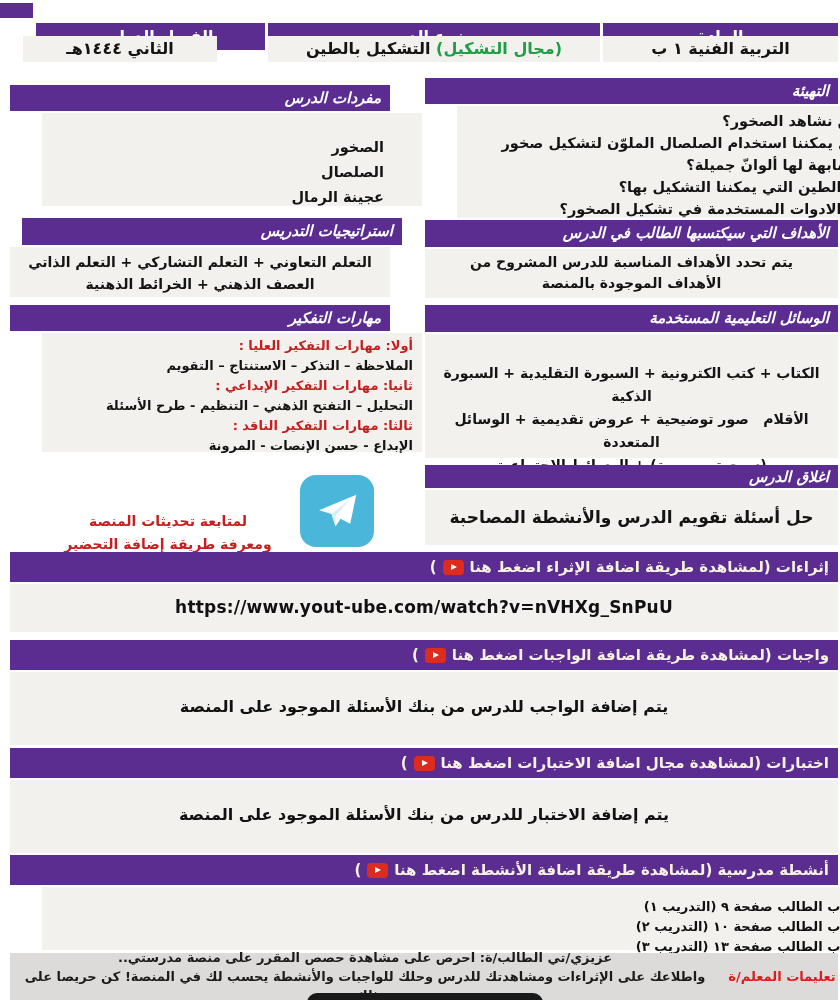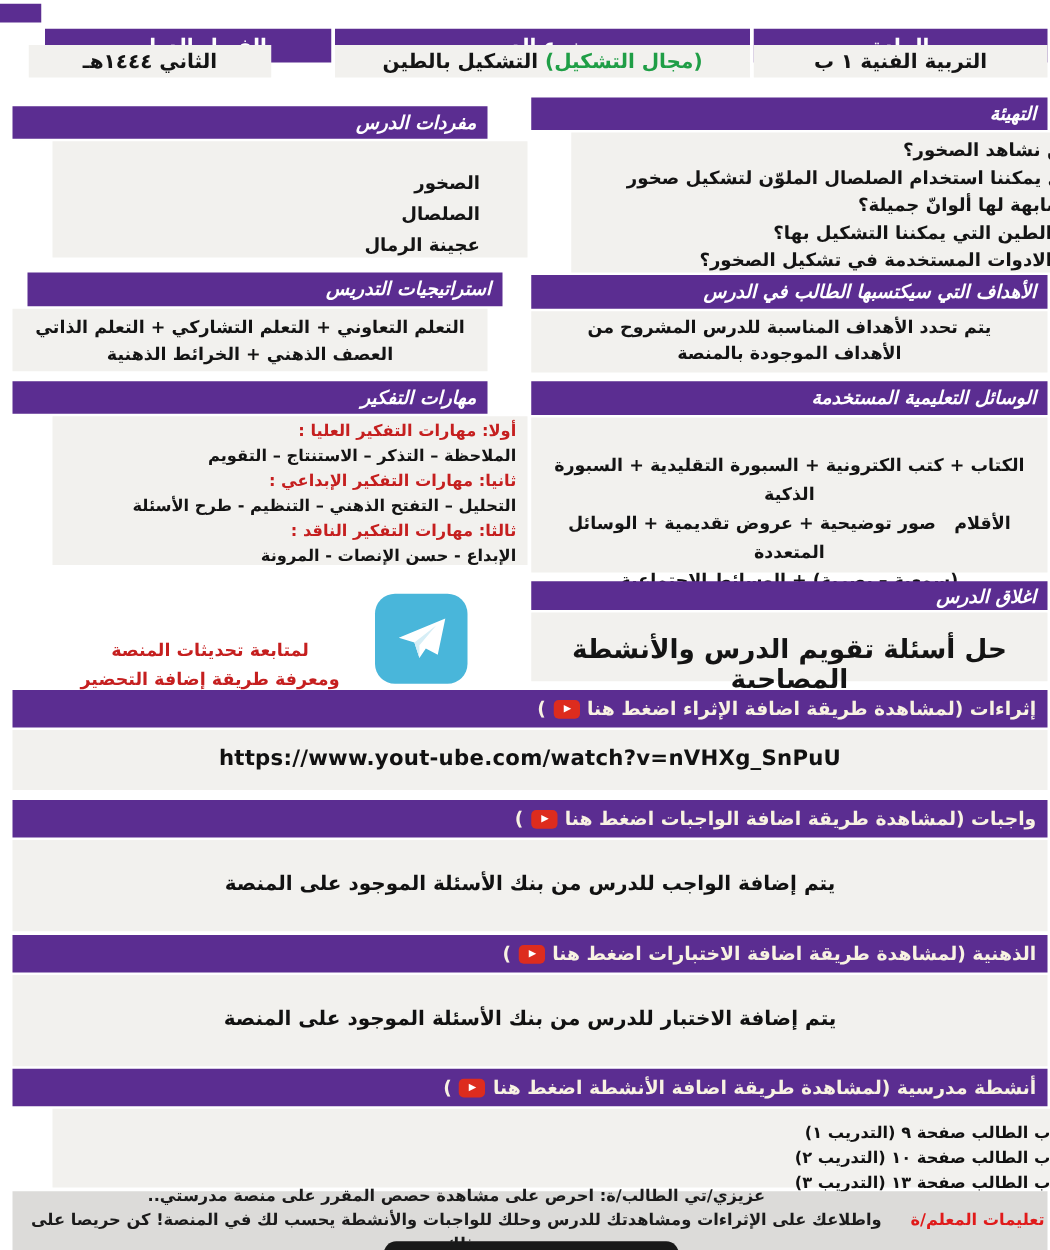--- a/index.html
+++ b/index.html
@@ -101,21 +101,21 @@
 <div class="abs sec-body center" style="left:425px;top:249px;width:413px;height:49px;padding:3px 18px 0 18px;line-height:21px;">يتم تحدد الأهداف المناسبة للدرس المشروح من الأهداف الموجودة بالمنصة</div>
 
 <div class="abs sec-header" style="left:425px;top:305px;width:413px;height:27px;">الوسائل التعليمية المستخدمة</div>
 <div class="abs sec-body center" style="left:425px;top:334px;width:413px;height:124px;padding-top:28px;line-height:23px;">
   <div>الكتاب + كتب الكترونية + السبورة التقليدية + السبورة الذكية</div>
   <div>الأقلام &nbsp; صور توضيحية + عروض تقديمية + الوسائل المتعددة</div>
   <div>(سمعية – بصرية) + الوسائط الاجتماعية</div>
 </div>
 
 <div class="abs sec-header" style="left:425px;top:465px;width:413px;height:23px;font-size:15px;line-height:21px;">اغلاق الدرس</div>
-<div class="abs sec-body center" style="left:425px;top:490px;width:413px;height:55px;padding-top:17px;font-size:21px;">حل أسئلة تقويم الدرس والأنشطة المصاحبة</div>
+<div class="abs sec-body center" style="left:425px;top:490px;width:413px;height:55px;padding-top:17px;font-size:17px;">حل أسئلة تقويم الدرس والأنشطة المصاحبة</div>
 
 <div class="abs sec-header" style="left:10px;top:85px;width:380px;height:26px;">مفردات الدرس</div>
 <div class="abs sec-body rt" style="left:10px;top:113px;width:380px;height:93px;padding:22px 38px 0 0;line-height:25px;font-size:14.5px;">
   <div>الصخور</div>
   <div>الصلصال</div>
   <div>عجينة الرمال</div>
 </div>
 
 <div class="abs sec-header" style="left:22px;top:218px;width:380px;height:27px;">استراتيجيات التدريس</div>
 <div class="abs sec-body center" style="left:10px;top:247px;width:380px;height:50px;padding-top:4px;line-height:22px;">
@@ -153,21 +153,21 @@
 <div class="abs banner-body url-text" style="left:10px;top:584px;width:828px;height:48px;">https://www.yout-ube.com/watch?v=nVHXg_SnPuU</div>
 
 <div class="abs banner" style="left:10px;top:640px;width:828px;">
   <span>واجبات (لمشاهدة طريقة اضافة الواجبات اضغط هنا</span>
   <span class="yt-icon"></span>
   <span>)</span>
 </div>
 <div class="abs banner-body center" style="left:10px;top:672px;width:828px;height:73px;font-size:16px;padding-top:25px;">يتم إضافة الواجب للدرس من بنك الأسئلة الموجود على المنصة</div>
 
 <div class="abs banner" style="left:10px;top:748px;width:828px;">
-  <span>الذهنية (لمشاهدة طريقة اضافة الاختبارات اضغط هنا</span>
+  <span>اختبارات (لمشاهدة مجال اضافة الاختبارات اضغط هنا</span>
   <span class="yt-icon"></span>
   <span>)</span>
 </div>
 <div class="abs banner-body center" style="left:10px;top:780px;width:828px;height:73px;font-size:16px;padding-top:25px;">يتم إضافة الاختبار للدرس من بنك الأسئلة الموجود على المنصة</div>
 
 <div class="abs banner" style="left:10px;top:855px;width:828px;">
   <span>أنشطة مدرسية (لمشاهدة طريقة اضافة الأنشطة اضغط هنا</span>
   <span class="yt-icon"></span>
   <span>)</span>
 </div>

